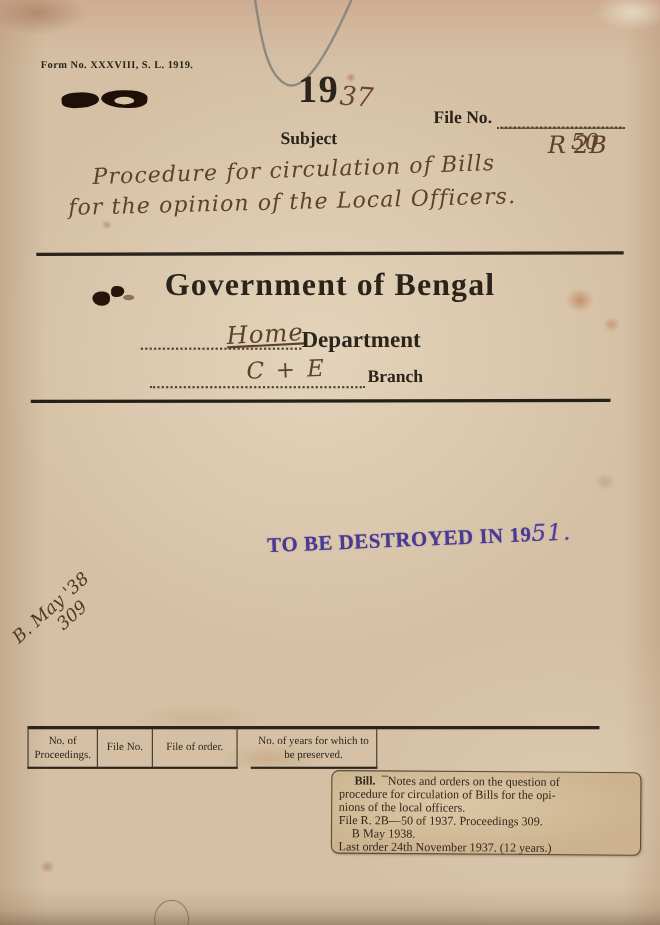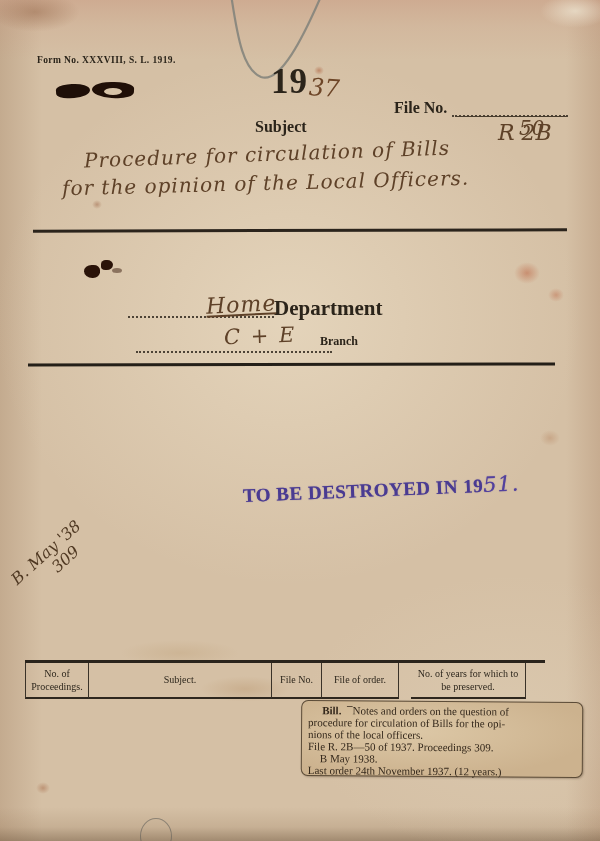--- a/index.html
+++ b/index.html
@@ -46,21 +46,21 @@
   .subj-hand2{top:171px;left:62px;font-size:20px;transform:rotate(-1.5deg);white-space:nowrap;letter-spacing:1px;}
 
   .rule-top{top:229px;left:33px;width:534px;height:3px;background:#2b241c;transform:rotate(-0.15deg);}
   .gob-title{top:243px;left:0;width:600px;text-align:center;font-size:29px;font-weight:bold;letter-spacing:1px;}
 
   .dept-dotted{top:316px;left:128px;width:146px;border-bottom:2px dotted #4d4336;}
   .dept-hand{top:292px;left:206px;font-size:22px;transform:rotate(-3deg);letter-spacing:1px;text-decoration:underline;}
   .dept-label{top:296px;left:274px;font-size:21px;font-weight:bold;}
   .branch-dotted{top:351px;left:136px;width:196px;border-bottom:2px dotted #4d4336;}
   .branch-hand{top:324px;left:224px;font-size:21px;transform:rotate(-2deg);letter-spacing:2px;}
-  .branch-label{top:334px;left:320px;font-size:12px;font-weight:bold;}
+  .branch-label{top:334px;left:334px;font-size:16px;font-weight:bold;}
 
   .rule-bottom{top:363px;left:28px;width:527px;height:3px;background:#241f18;transform:rotate(-0.1deg);}
 
   .stamp{
     top:483px;left:243px;width:330px;
     transform:rotate(-2.4deg);
     color:#4a3b92;
     font-weight:bold;font-size:19px;letter-spacing:0.5px;
     white-space:nowrap;
     text-shadow:0 0 1px rgba(74,59,146,0.7);
@@ -162,20 +162,21 @@
   <div class="abs fileno-leader"></div>
   <div class="abs fileno-rule"></div>
   <div class="abs hand fileno-top">R 2B</div>
   <div class="abs hand fileno-bottom">50</div>
 
   <div class="abs printed subject-label">Subject</div>
   <div class="abs hand subj-hand1">Procedure for circulation of Bills</div>
   <div class="abs hand subj-hand2">for the opinion of the Local Officers.</div>
 
   <div class="abs rule-top"></div>
+  <div class="abs printed gob-title">Government of Bengal</div>
 
   <div class="abs dept-dotted"></div>
   <div class="abs hand dept-hand">Home</div>
   <div class="abs printed dept-label">Department</div>
 
   <div class="abs branch-dotted"></div>
   <div class="abs hand branch-hand">C + E</div>
   <div class="abs printed branch-label">Branch</div>
 
   <div class="abs rule-bottom"></div>
@@ -184,21 +185,20 @@
     <span>TO BE DESTROYED IN 19</span><span class="stamp-hand">51.</span>
   </div>
 
   <div class="abs margin-note">
     <div>B. May '38</div>
     <div class="line2">309</div>
   </div>
 
   <div class="abs table">
     <div class="cell c1">No. of Proceedings.</div>
-    <div class="cell c2">Subject.</div>
     <div class="cell c3">File No.</div>
     <div class="cell c4">File of order.</div>
     <div class="cell c6">No. of years for which to be preserved.</div>
   </div>
 
   <div class="abs slip">
     <div><span class="lead">Bill.</span>&nbsp;&nbsp;<span class="mark">¯</span><span>Notes and orders on the question of</span></div>
     <div>procedure for circulation of Bills for the opi-</div>
     <div>nions of the local officers.</div>
     <div>File R. 2B—50 of 1937.   Proceedings 309.</div>

